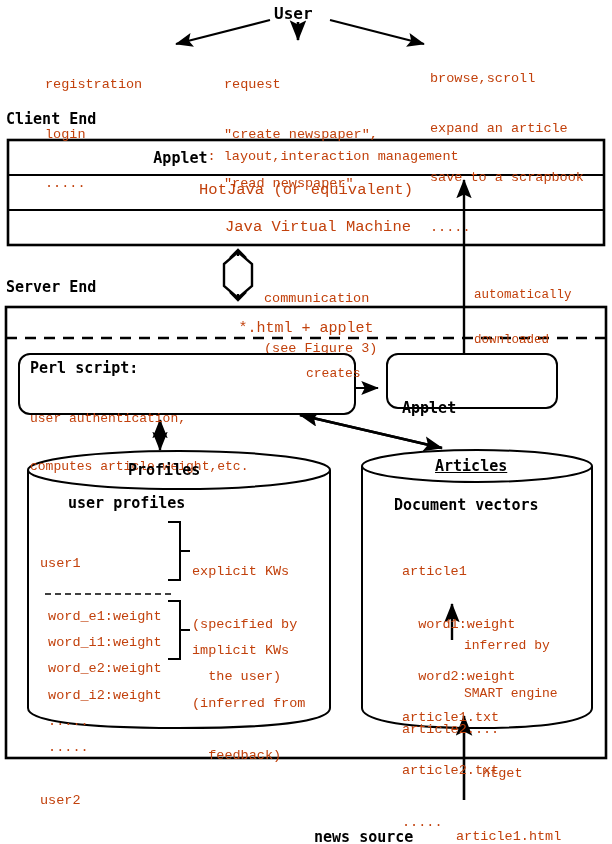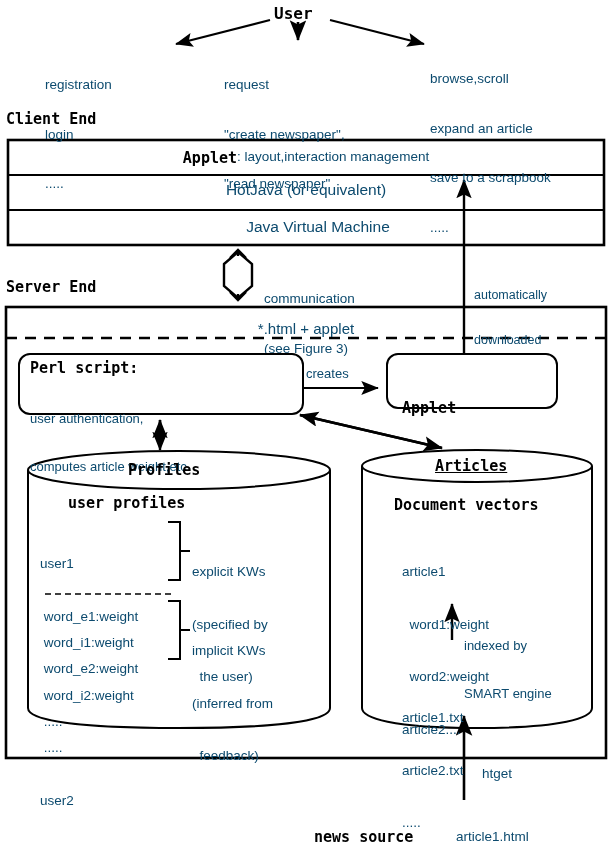--- a/index.html
+++ b/index.html
@@ -11,25 +11,25 @@
     position: relative;
     width: 612px;
     height: 844px;
     background: #ffffff;
     font-family: "DejaVu Sans Mono", "Liberation Mono", monospace;
     color: #000000;
     overflow: hidden;
   }
   .abs { position: absolute; }
   .mono {
-    font-family: Liberation Sans, sans-serif;
+    font-family: Liberation Mono, monospace;
     font-size: 13.5px;
     line-height: 16.5px;
     white-space: pre;
-    color: #0c4a6e;
+    color: #c2410c;
   }
   .mono-b {
     font-family: "DejaVu Sans Mono", "Liberation Mono", monospace;
     font-weight: bold;
     white-space: pre;
     color: #000;
   }
   svg { display: block; }
   #vec {
     position: absolute;
@@ -188,21 +188,21 @@
     <div>downloaded</div>
   </div>
 
   <div class="abs mono-b" style="left:6px; top:278px; font-size:15px;text-align:center;">Server End</div>
 
   <div class="abs" style="left:6px; top:309px; width:600px; height:28px;
        display:flex; align-items:flex-end; justify-content:center;">
     <span class="mono" style="font-size:15px;">*.html + applet</span>
   </div>
 
-  <div class="abs rbox" style="left:18px; top:353px; width:286px; height:62px;">
+  <div class="abs rbox" style="left:18px; top:353px; width:338px; height:62px;">
     <div class="mono-b" style="position:absolute; left:10px; top:4px; font-size:15px;"><span>Perl script</span><span>:</span></div>
     <div class="mono" style="position:absolute; left:10px; top:24px; font-size:13px; line-height:16px;">
       <div>user authentication,</div>
       <div>computes article weight,etc.</div>
     </div>
   </div>
 
   <div class="abs mono" style="left:306px; top:366px; font-size:13px;">creates</div>
 
   <div class="abs rbox" style="left:386px; top:353px; width:172px; height:56px;">
@@ -247,21 +247,21 @@
   <div class="abs mono-b" style="left:394px; top:496px; font-size:15px;">Document vectors</div>
 
   <div class="abs mono" style="left:402px; top:528px; font-size:13.5px; line-height:17.5px;">
     <div>article1</div>
     <div>  word1:weight</div>
     <div>  word2:weight</div>
     <div>article2....</div>
   </div>
 
   <div class="abs mono" style="left:464px; top:606px; font-size:13px; line-height:16px;">
-    <div>indexed by</div>
+    <div>inferred by</div>
     <div>SMART engine</div>
   </div>
 
 
   <div class="abs mono" style="left:402px; top:674px; font-size:13.5px; line-height:17.5px;">
     <div>article1.txt</div>
     <div>article2.txt</div>
     <div>.....</div>
   </div>
 

